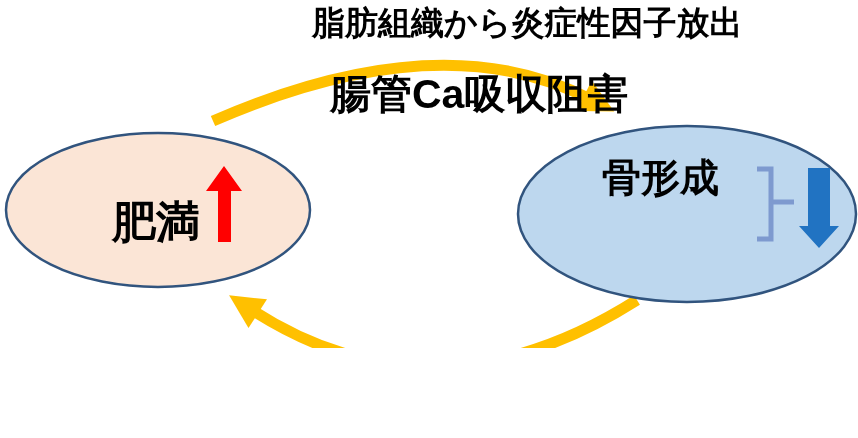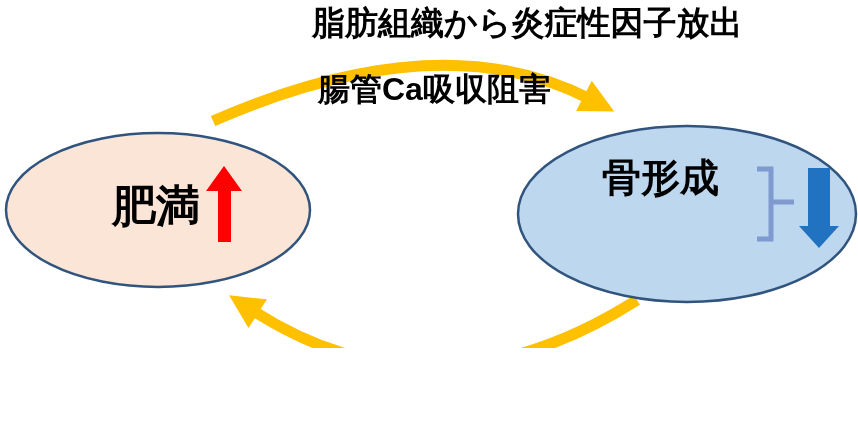--- a/index.html
+++ b/index.html
@@ -4,22 +4,22 @@
 <style>
   html,body { margin:0; padding:0; background:#ffffff; }
   .stage {
     position:relative; width:858px; height:348px; background:#ffffff;
     font-family:"Liberation Sans","DejaVu Sans",sans-serif;
     font-weight:700; color:#000000; overflow:hidden;
   }
   .stage svg { position:absolute; left:0; top:0; }
   .t { position:absolute; white-space:nowrap; line-height:1.2; }
   .t-top1   { left:312px; top:3px;   font-size:33px; }
-  .t-top2   { left:318px; top:70px;  font-size:32px; }
-  .t-obesity{ left:112px; top:180px; font-size:44px; }
+  .t-top2   { left:330px; top:70px;  font-size:41px; }
+  .t-obesity{ left:112px; top:196px; font-size:44px; }
   .t-bone   { left:602px; top:155px; font-size:39px; line-height:45px; }
   .t-bottom { left:362px; top:373px; font-size:38px; }
 </style>
 </head>
 <body>
 
 <div class="stage">
 
   <svg width="858" height="438" viewBox="0 0 858 438">
     <defs>

